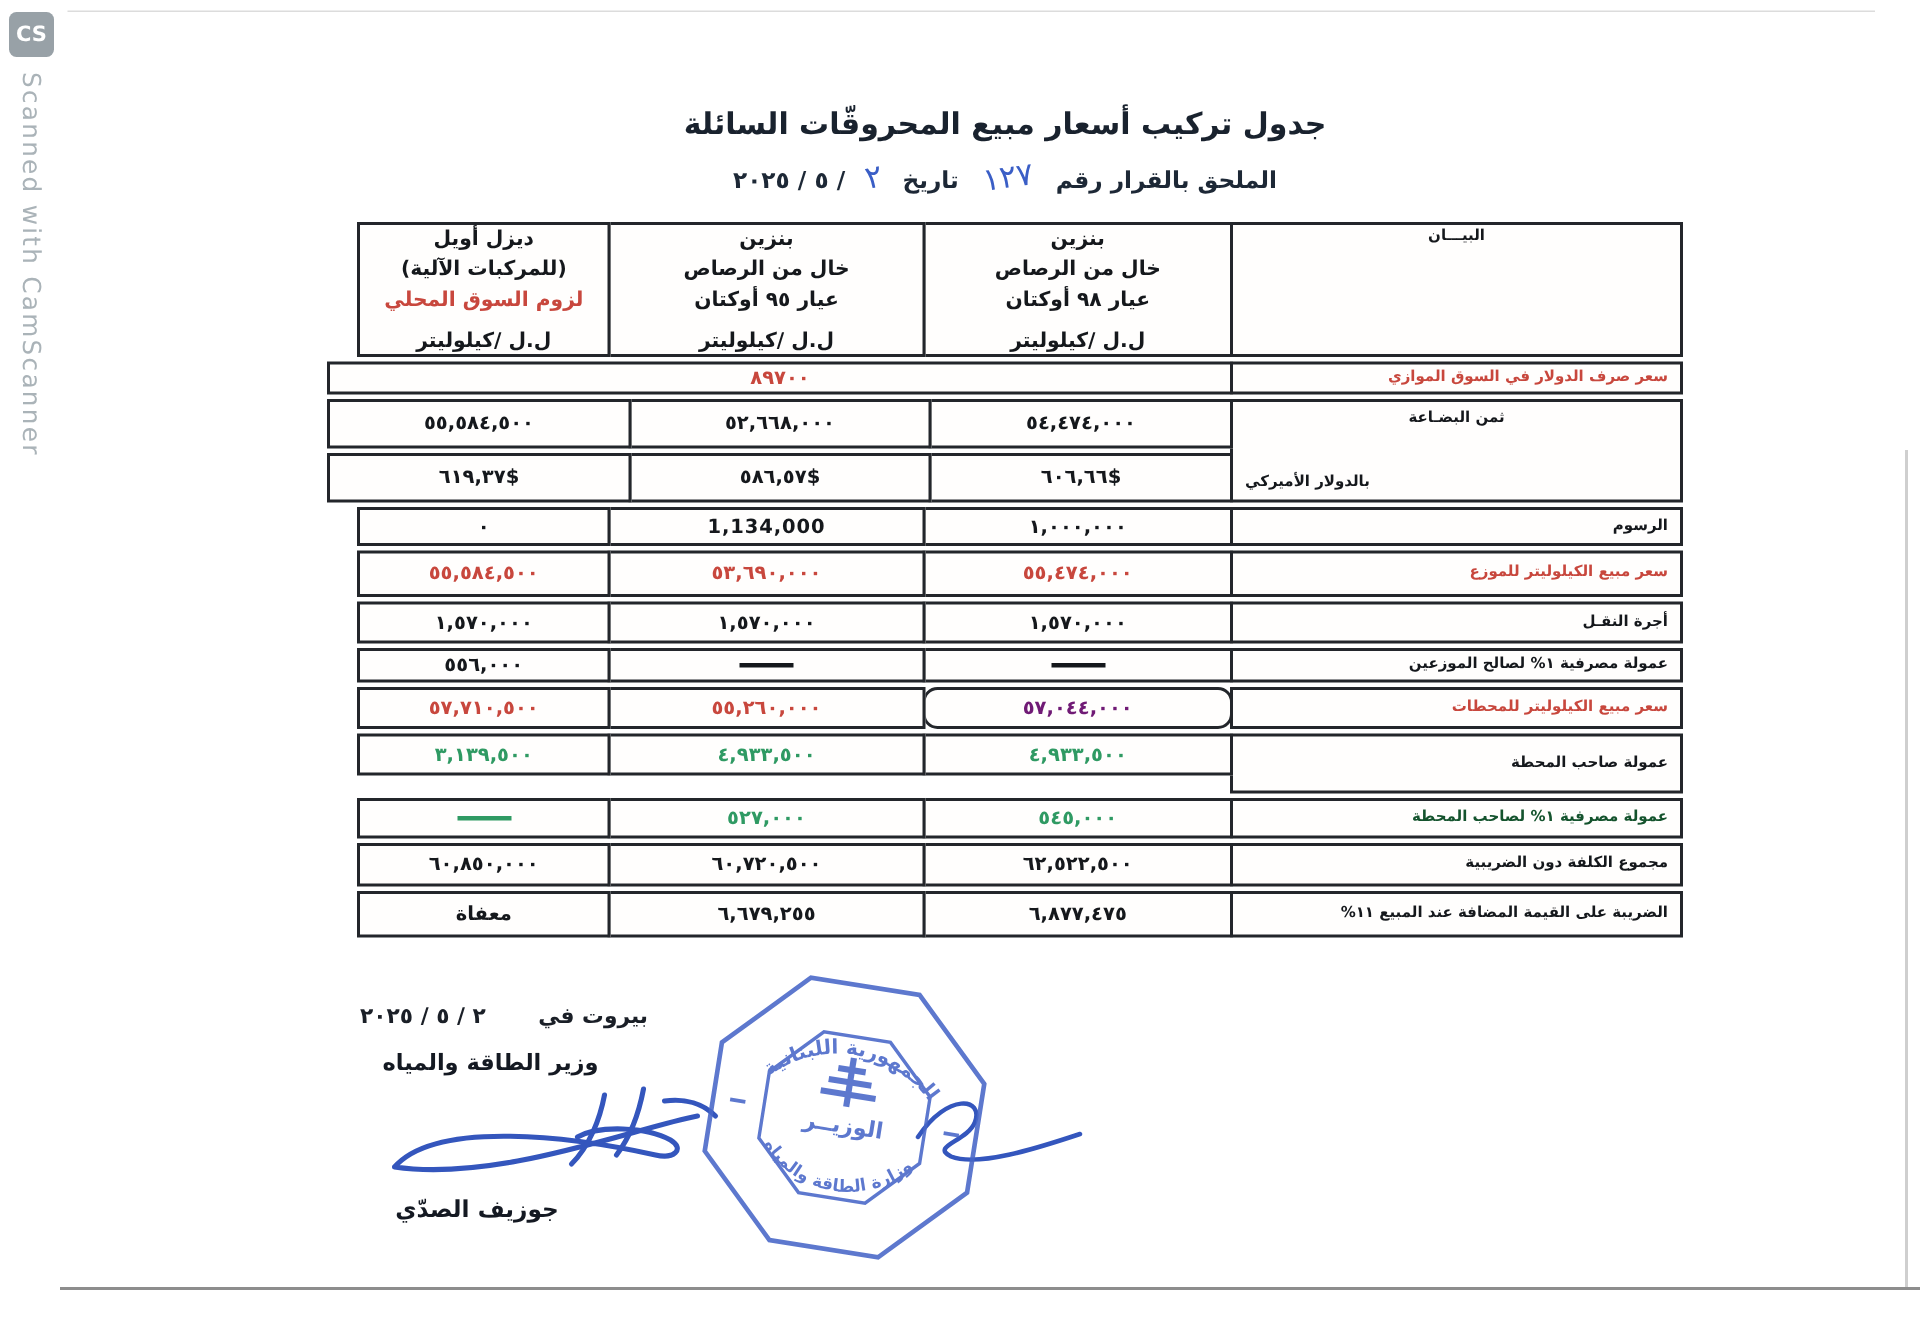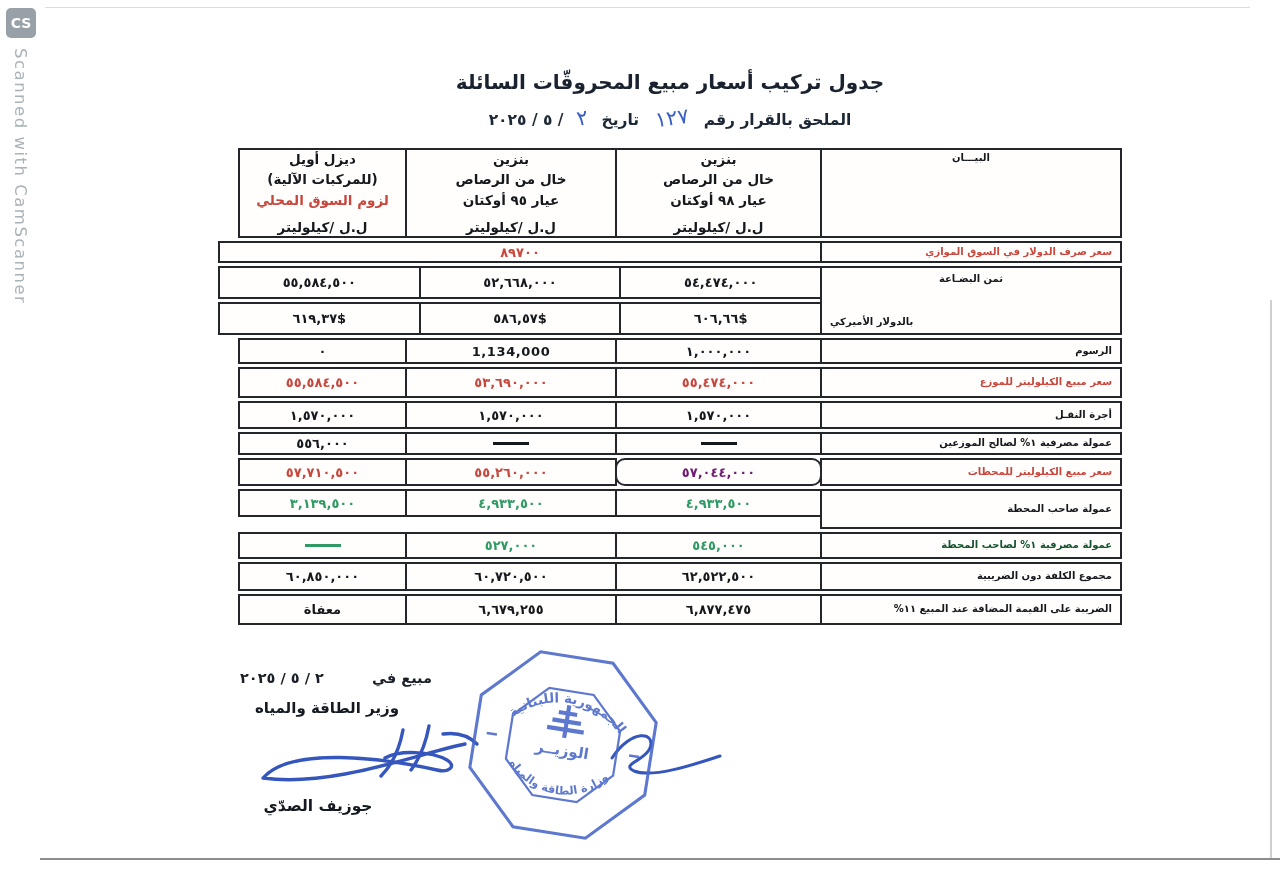--- a/index.html
+++ b/index.html
@@ -192,21 +192,21 @@
           <div class="cell c-label lab" style="height: 31px; color: rgb(21, 24, 28);">الضريبة على القيمة المضافة  عند المبيع ١١%</div>
           <div class="cell v" style="width: 207px; height: 31px; color: rgb(21, 24, 28);">٦,٨٧٧,٤٧٥</div>
           <div class="cell v" style="width: 212px; height: 31px; color: rgb(21, 24, 28);">٦,٦٧٩,٢٥٥</div>
           <div class="cell v" style="width: 169px; height: 31px; color: rgb(21, 24, 28);">معفاة</div>
         </div>
       </div>
   </div>
 
   <div class="footer">
     <div class="beirut-line">
-      <span>مبيع في</span>
+      <span>بيروت في</span>
       <span>٢ / ٥ / ٢٠٢٥</span>
     </div>
     <div class="minister-title">وزير الطاقة والمياه</div>
 
     <svg class="sig" width="260" height="86" viewBox="0 0 260 86">
       <g fill="none" stroke="#3456bd" stroke-width="3.4" stroke-linecap="round" stroke-linejoin="round">
         <path d="M232 30 C 190 38 100 74 30 64 C 58 32 150 44 204 56 C 216 59 224 52 214 46 C 198 37 166 36 152 44"></path>
         <path d="M170 16 C 167 32 160 50 148 62"></path>
         <path d="M196 12 C 193 28 187 44 178 56"></path>
         <path d="M210 20 C 224 18 236 22 244 30"></path>

